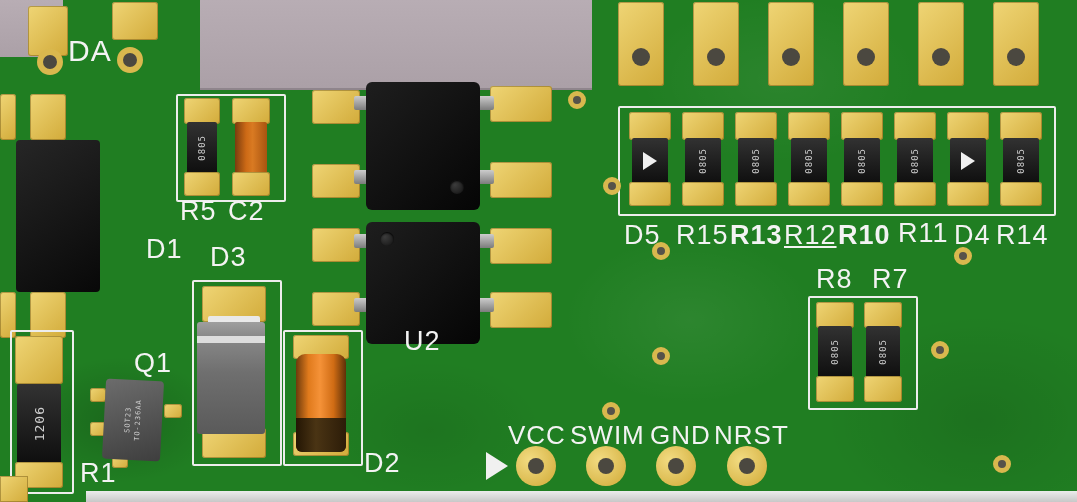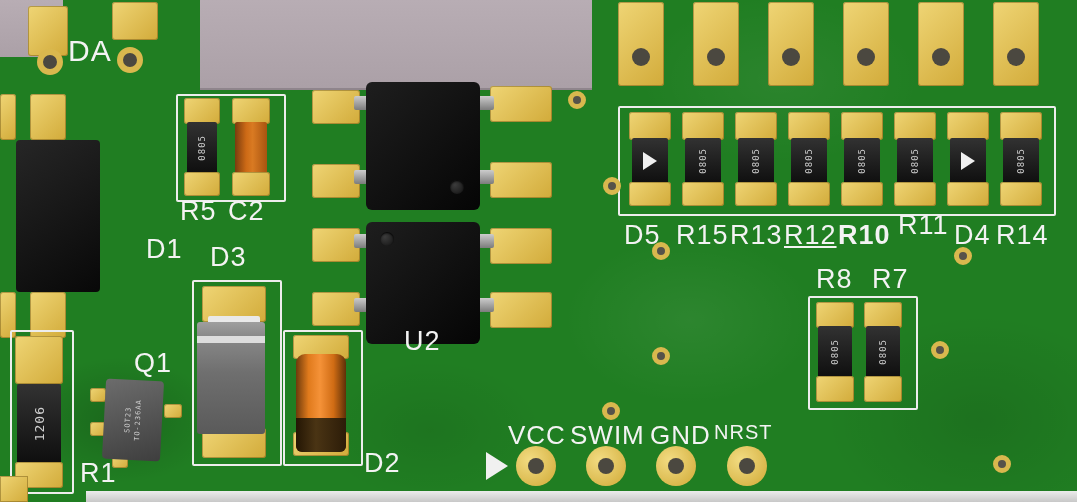--- a/index.html
+++ b/index.html
@@ -198,45 +198,45 @@
   <div class="pad" style="left:947px;top:182px;width:42px;height:24px;"></div>
 
   <div class="pad" style="left:1000px;top:112px;width:42px;height:28px;"></div>
   <div class="chip" style="left:1003px;top:138px;width:36px;height:46px;">
     <span class="mark-v">0805</span>
     </div>
   <div class="pad" style="left:1000px;top:182px;width:42px;height:24px;"></div>
 
   <div class="label" style="left:624px;top:222px;">D5</div>
   <div class="label" style="left:676px;top:222px;">R15</div>
-  <div class="label" style="left:730px;top:222px;">R13</div>
+  <div class="label" style="left:730px;top:222px;font-weight:bold;">R13</div>
   <div class="label" style="left:784px;top:222px;text-decoration:underline;">R12</div>
   <div class="label" style="left:838px;top:222px;font-weight:bold;">R10</div>
-  <div class="label" style="left:898px;top:212px;">R11</div>
+  <div class="label" style="left:898px;top:220px;">R11</div>
   <div class="label" style="left:954px;top:222px;">D4</div>
   <div class="label" style="left:996px;top:222px;">R14</div>
 
   <div class="label" style="left:816px;top:266px;">R8</div>
   <div class="label" style="left:872px;top:266px;">R7</div>
   <div class="outline" style="left:808px;top:296px;width:106px;height:110px;"></div>
   <div class="pad" style="left:816px;top:302px;width:38px;height:26px;"></div>
   <div class="chip" style="left:818px;top:326px;width:34px;height:52px;">
     <span class="mark-v">0805</span>
     </div>
   <div class="pad" style="left:816px;top:376px;width:38px;height:26px;"></div>
   <div class="pad" style="left:864px;top:302px;width:38px;height:26px;"></div>
   <div class="chip" style="left:866px;top:326px;width:34px;height:52px;">
     <span class="mark-v">0805</span>
     </div>
   <div class="pad" style="left:864px;top:376px;width:38px;height:26px;"></div>
 
   <div class="label" style="left:508px;top:422px;font-size:26px;">VCC</div>
   <div class="label" style="left:570px;top:422px;font-size:26px;">SWIM</div>
   <div class="label" style="left:650px;top:422px;font-size:26px;">GND</div>
-  <div class="label" style="left:714px;top:422px;font-size:20px;">NRST</div>
+  <div class="label" style="left:714px;top:422px;font-size:26px;">NRST</div>
   <div style="position:absolute;left:486px;top:452px;width:0;height:0;
               border-top:14px solid transparent;border-bottom:14px solid transparent;border-left:22px solid #f0f0f0;"></div>
   <div class="tht" style="left:516px;top:446px;">
     <div class="hole"></div>
     </div>
   <div class="tht" style="left:586px;top:446px;">
     <div class="hole"></div>
     </div>
   <div class="tht" style="left:656px;top:446px;">
     <div class="hole"></div>

